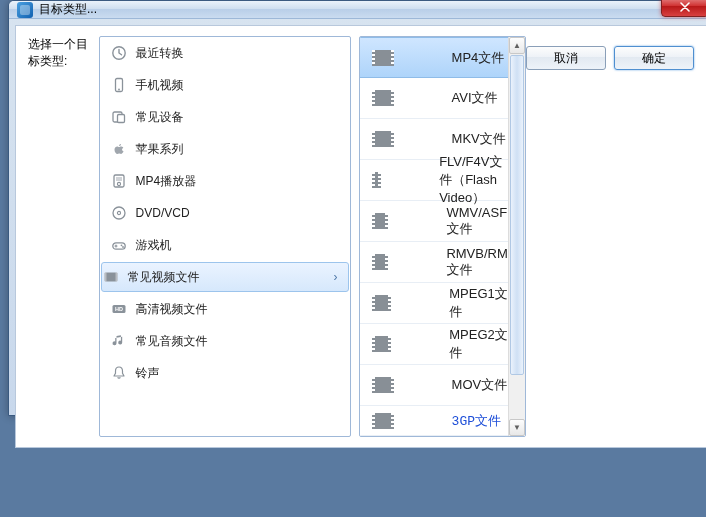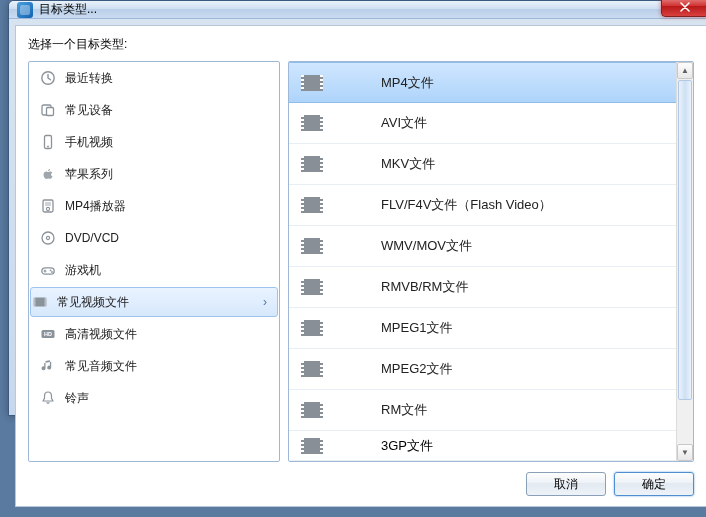--- a/index.html
+++ b/index.html
@@ -53,21 +53,21 @@
     color:#fff; font-weight:bold; font-size:11px;
     box-shadow: 0 0 4px rgba(200,40,40,.6);
     cursor: default;
   }
   .client {
     flex:1;
     background:#fff;
     margin:6px;
     border:1px solid #b8c8dc;
     display:flex;
-    flex-direction:column;
+    flex-direction:row;
     padding:10px 12px;
     justify-content:center;
   }
   .prompt { margin-bottom:8px; font-size:12px; color:#000; }
   .columns { flex:1; display:flex; gap:8px; min-height:0; }
   .panel {
     border:1px solid #9fb8d8;
     border-radius:2px;
     background:#fff;
     overflow:hidden;
@@ -145,21 +145,21 @@
     border-radius:3px;
     background:linear-gradient(to bottom,#fdfdfd 0%, #eef2f7 45%, #e2e9f1 46%, #eef3f9 100%);
     font-size:12px; color:#000;
     display:flex; align-items:center; justify-content:center;
     cursor: default;
   }
   .btn.primary {
     border:1px solid #4f8fd0;
     box-shadow: 0 0 2px rgba(60,140,220,.8);
   }
-  .fmt-item.partial { height:30px; overflow:hidden; color:#000000; }
+  .fmt-item.partial { height:30px; overflow:hidden; color:#1d4ed8;font-family:Liberation Mono, monospace; }
 </style>
 </head>
 <body>
 
 <div class="window">
   <div class="titlebar">
     <div class="app-icon"></div>
     <div class="title-text">目标类型...</div>
     <div class="titlebar-spacer"></div>
     <div class="close-btn">
@@ -181,35 +181,35 @@
                 <circle cx="8" cy="8" r="6.2" fill="none" stroke="#8a929a" stroke-width="1.4"></circle>
                 <path d="M8 4.5 V8 L10.5 9.8" stroke="#8a929a" stroke-width="1.4" fill="none" stroke-linecap="round"></path>
               </svg>
             </span>
           <span>最近转换</span>
         </div>
 
         <div class="cat-item">
           <span class="ico">
               <svg viewBox="0 0 16 16">
+                <rect x="4.5" y="1.5" width="7" height="13" rx="1.5" fill="none" stroke="#8a929a" stroke-width="1.3"></rect>
+                <circle cx="8" cy="12.5" r="0.9" fill="#8a929a"></circle>
+              </svg>
+            </span>
+          <span>手机视频</span>
+        </div>
+
+        <div class="cat-item">
+          <span class="ico">
+              <svg viewBox="0 0 16 16">
                 <rect x="2" y="3" width="9" height="10" rx="1.5" fill="none" stroke="#8a929a" stroke-width="1.3"></rect>
                 <rect x="6.5" y="5.5" width="7" height="8" rx="1.2" fill="#fff" stroke="#8a929a" stroke-width="1.3"></rect>
               </svg>
             </span>
           <span>常见设备</span>
-        </div>
-
-        <div class="cat-item">
-          <span class="ico">
-              <svg viewBox="0 0 16 16">
-                <rect x="4.5" y="1.5" width="7" height="13" rx="1.5" fill="none" stroke="#8a929a" stroke-width="1.3"></rect>
-                <circle cx="8" cy="12.5" r="0.9" fill="#8a929a"></circle>
-              </svg>
-            </span>
-          <span>手机视频</span>
         </div>
 
         <div class="cat-item">
           <span class="ico">
               <svg viewBox="0 0 16 16">
                 <path d="M11 9c0-1.6 1.3-2.3 1.3-2.3-0.7-1-1.8-1.1-2.2-1.1-0.9 0-1.4 0.5-2 0.5s-1.1-0.5-2-0.5c-1 0-2.6 0.9-2.6 3.1 0 2.3 1.8 4.3 2.8 4.3 0.6 0 1-0.4 1.8-0.4s1.1 0.4 1.8 0.4c1 0 2.3-1.7 2.6-2.8-1.5-0.6-1.5-1.2-1.5-1.2zM9.5 4.5c0.5-0.6 0.4-1.5 0.4-1.5s-0.9 0.1-1.4 0.7c-0.4 0.5-0.4 1.4-0.4 1.4s0.9 0 1.4-0.6z" fill="#a0a6ad"></path>
               </svg>
             </span>
           <span>苹果系列</span>
         </div>
@@ -304,37 +304,37 @@
           <div class="fmt-item">
             <span class="film-ico"></span>
             <span>MKV文件</span>
           </div>
           <div class="fmt-item">
             <span class="film-ico"></span>
             <span>FLV/F4V文件（Flash Video）</span>
           </div>
           <div class="fmt-item">
             <span class="film-ico"></span>
-            <span>WMV/MOV文件</span>
+            <span>WMV/ASF文件</span>
           </div>
           <div class="fmt-item">
             <span class="film-ico"></span>
             <span>RMVB/RM文件</span>
           </div>
           <div class="fmt-item">
             <span class="film-ico"></span>
             <span>MPEG1文件</span>
           </div>
           <div class="fmt-item">
             <span class="film-ico"></span>
             <span>MPEG2文件</span>
           </div>
           <div class="fmt-item">
             <span class="film-ico"></span>
-            <span>RM文件</span>
+            <span>MOV文件</span>
           </div>
           <div class="fmt-item partial">
             <span class="film-ico"></span>
             <span>3GP文件</span>
           </div>
 
           <div class="scroll-track">
             <div class="scroll-btn">▲</div>
             <div class="scroll-thumb" style="height:320px"></div>
             <div style="flex:1"></div>

